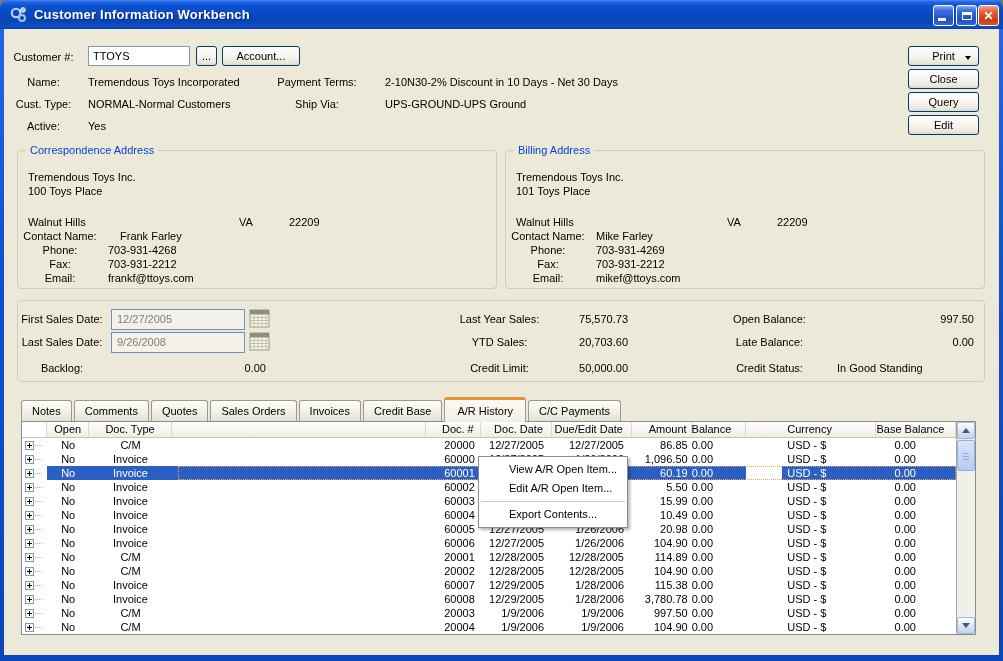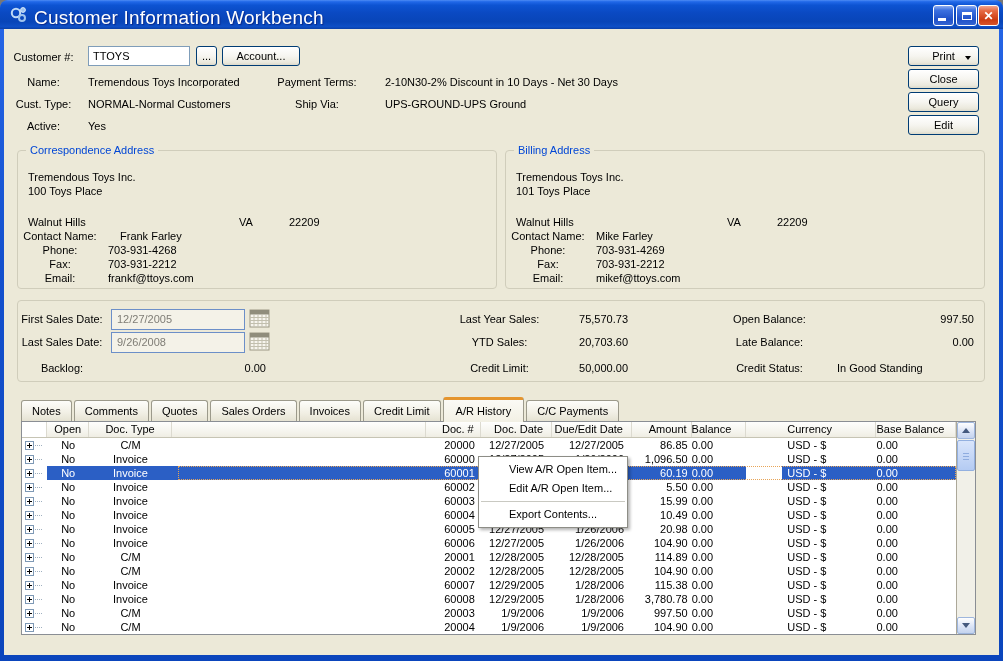--- a/index.html
+++ b/index.html
@@ -11,21 +11,21 @@
     font-family:"Liberation Sans",sans-serif; font-size:11px; color:#000;
   }
   
   .titlebar{
     position:absolute; left:0; top:0; right:0; height:29px;
     background:linear-gradient(180deg,#4E8CF4 0%,#2168E8 6%,#0D53D2 18%,#0A49C2 45%,#0845B8 75%,#0E4FC6 92%,#0A3FA6 100%);
     border-radius:8px 8px 0 0;
   }
   .app-icon{ position:absolute; left:9px; top:5px; width:20px; height:20px; }
   .title-text{
-    position:absolute; left:34px; top:7px; color:#fff; font-size:19px; font-weight:normal;
+    position:absolute; left:34px; top:7px; color:#fff; font-size:13px; font-weight:bold;
     text-shadow:1px 1px 1px #0A2A8C; letter-spacing:.2px; white-space:nowrap;
   }
   .tb-btn{ position:absolute; top:5px; width:21px; height:21px; border:1px solid #fff;
     border-radius:3px; display:flex; align-items:center; justify-content:center; }
   .tb-min{ right:49px; } .tb-max{ right:26px; }
   .tb-min,.tb-max{ background:linear-gradient(180deg,#8FACF0 0%,#3C71E0 22%,#1E50C8 70%,#3565D2 100%); }
   .tb-close{ right:4px; background:linear-gradient(180deg,#F2A48E 0%,#E66A43 25%,#CC3C12 72%,#D8542A 100%); }
   .glyph-min{ position:absolute; left:4px; bottom:4px; width:8px; height:3px; background:#fff; }
   .glyph-max{ width:10px; height:8px; border:1px solid #fff; border-top:3px solid #fff; }
   .glyph-close{ color:#fff; font-weight:bold; font-size:12px; line-height:1; }
@@ -63,21 +63,21 @@
     border:1px solid #8A8E94; background:#fff; display:flex; }
   .tcontent{ width:934px; overflow:hidden; }
   .thead{ display:flex; height:16px;
     background:linear-gradient(180deg,#FEFEFD,#F4F3EC 70%,#EFEDE3);
     border-bottom:1px solid #C6C4B4; }
   .th{ border-right:1px solid #DCDAD0; height:15px; line-height:15px; white-space:nowrap; overflow:hidden; }
   .c-exp{width:26px;} .c-open{width:44px;text-align:center;} .c-type{width:86px;text-align:center;}
   .c-fill{width:265px;} .c-doc{width:57px;text-align:right;padding-right:6px;}
   .c-docdate{width:74px;text-align:right;padding-right:8px;} .c-duedate{width:83px;text-align:right;padding-right:8px;}
   .c-amount{width:62px;text-align:right;padding-right:4px;} .c-balance{width:57px;text-align:left;}
-  .c-currency{width:98px;text-align:left;padding-left:5px;margin-left:36px;} .c-base{width:82px;text-align:left;padding-right:22px;}
+  .c-currency{width:98px;text-align:left;padding-left:5px;margin-left:36px;} .c-base{width:82px;text-align:center;padding-right:22px;}
   .trow{ display:flex; height:14px; line-height:14px; position:relative; white-space:nowrap; }
   .trow .cell{ overflow:hidden; }
   .trow.selected .cell:not(.c-exp){ background:#2B5FC5; color:#fff; }
   .focus-rect{ position:absolute; left:156px; right:0; top:0; bottom:0;
     border:1px dotted #E8A558; pointer-events:none; }
   .c-exp{ display:flex; align-items:center; padding-left:3px; background:#fff; }
   .plusbox{ width:9px; height:9px; border:1px solid #7E99B5; background:#fff; position:relative; flex:none; }
   .plusbox::before{ content:""; position:absolute; left:1px; right:1px; top:3px; height:1px; background:#000; }
   .plusbox::after{ content:""; position:absolute; top:1px; bottom:1px; left:3px; width:1px; background:#000; }
   .tail{ width:7px; height:1px; border-top:1px dotted #9FB0C0; margin-left:1px; }
@@ -216,21 +216,21 @@
       <div class="lbl" style="left:690px;width:123px;top:61px;">Credit Status:</div>
       <div class="val" style="left:819px;top:61px;">In Good Standing</div>
     </div>
 
     <div class="tabbar">
         <div class="tab">Notes</div>
         <div class="tab">Comments</div>
         <div class="tab">Quotes</div>
         <div class="tab">Sales Orders</div>
         <div class="tab">Invoices</div>
-        <div class="tab">Credit Limit</div>
+        <div class="tab">Credit Base</div>
         <div class="tab active">A/R History</div>
         <div class="tab">C/C Payments</div>
       </div>
 
     <div class="tablebox">
       <div class="tcontent">
         <div class="thead">
           <div class="th c-exp"></div>
           <div class="th c-open">Open</div>
           <div class="th c-type">Doc. Type</div>

